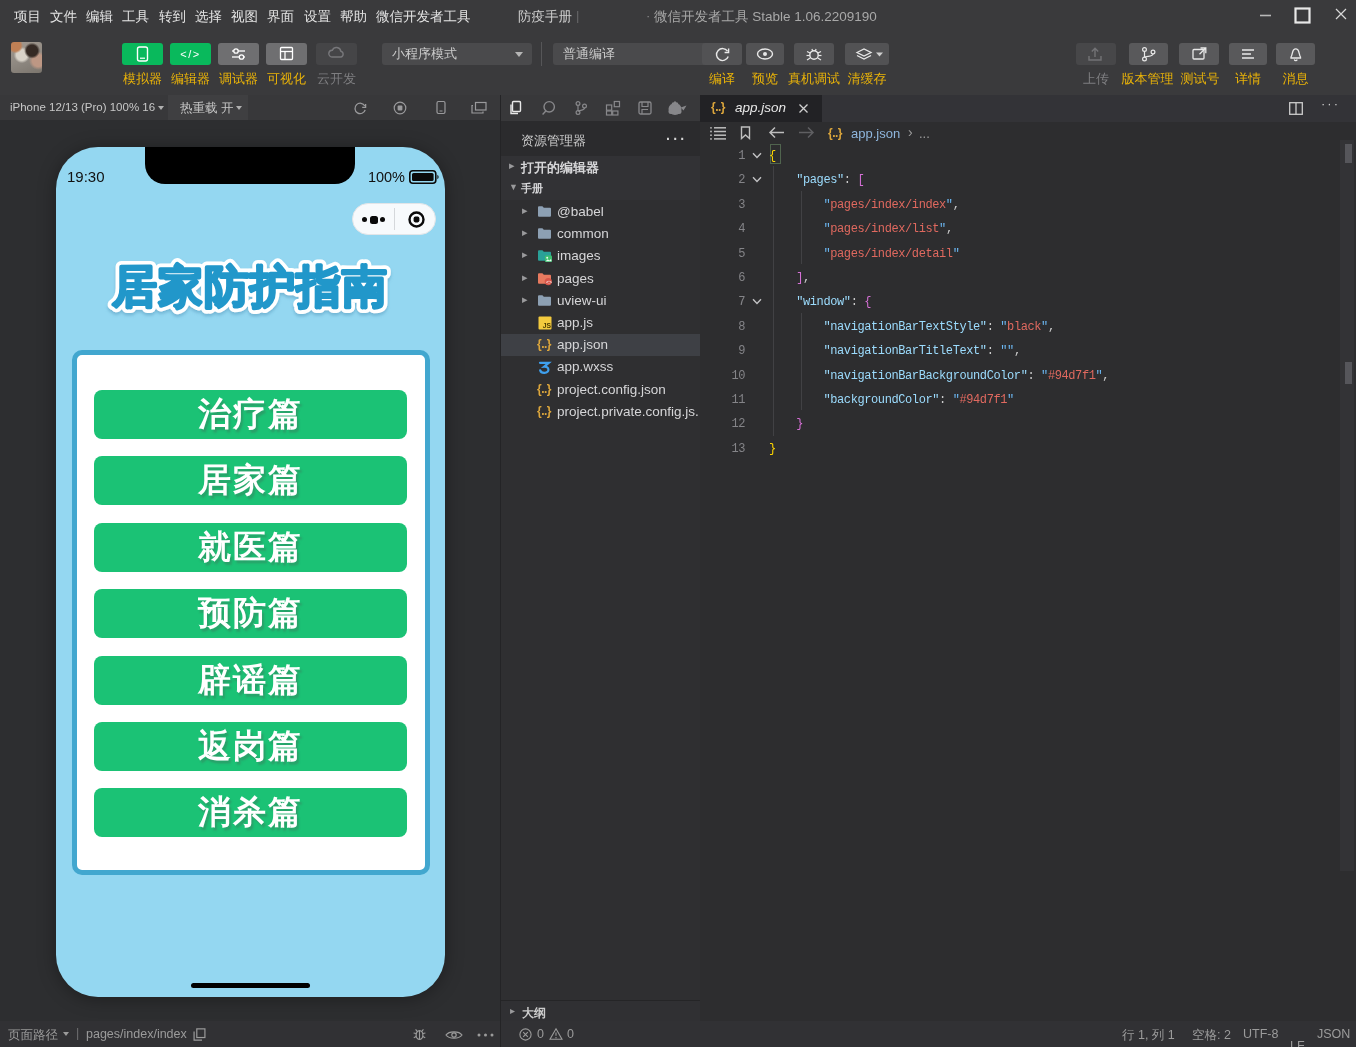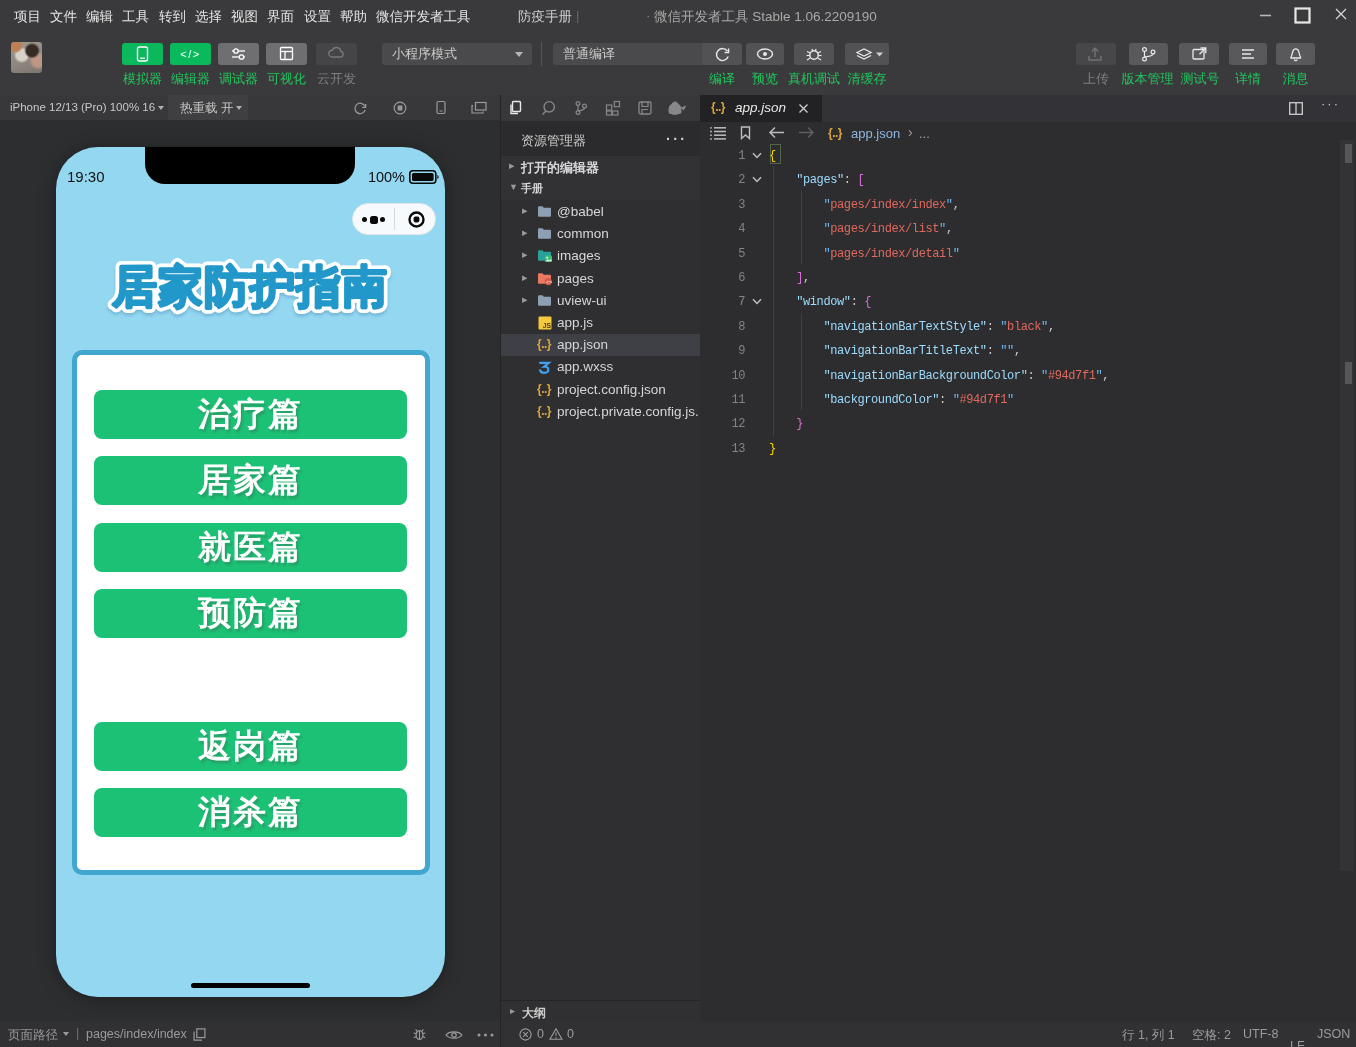--- a/index.html
+++ b/index.html
@@ -10,21 +10,21 @@
 
 #topbar { position:absolute; left:0; top:0; width:1356px; height:95px; background:#3a3a3c; }
 #menurow { position:absolute; left:0; top:0; width:1188px; height:30px; }
 .menuitem { position:absolute; top:8px; font-size:13.5px; color:#e4e4e4; }
 #apptitle { position:absolute; top:8px; left:518px; font-size:13.5px; color:#cfcfcf; }
 #wintitle { position:absolute; top:8px; left:654px; font-size:13.5px; color:#a8a8a8; }
 .winbtn { position:absolute; top:0px; width:34px; height:28px; color:#d8d8d8; text-align:center; line-height:28px; font-size:15px;}
 
 
 .tile { position:absolute; top:43px; height:22px; border-radius:3px; }
-.tilelabel { position:absolute; top:70px; height:14px; font-size:13px; color:#22c55e; text-align:center; white-space:nowrap; }
+.tilelabel { position:absolute; top:70px; height:14px; font-size:13px; color:#eab308; text-align:center; white-space:nowrap; }
 .dd { position:absolute; top:43px; height:22px; background:#4a4a4c; border-radius:3px; color:#cccccc; font-size:13px; line-height:22px; padding-left:10px; }
 .dd .caret { position:absolute; right:9px; top:9px; width:0; height:0; border-left:4px solid transparent; border-right:4px solid transparent; border-top:5px solid #b5b5b5; }
 #avatar { position:absolute; left:11px; top:42px; width:31px; height:31px; border-radius:3px;
   background:radial-gradient(circle at 14% 12%, #c08055 0 14%, rgba(0,0,0,0) 20%),radial-gradient(circle at 68% 28%, #352a24 0 18%, rgba(0,0,0,0) 26%),radial-gradient(circle at 35% 42%, #d9d3c9 0 20%, rgba(0,0,0,0) 30%),radial-gradient(circle at 88% 60%, #bd9784 0 18%, rgba(0,0,0,0) 28%),linear-gradient(160deg,#a39a90 0%,#8e8881 55%,#7b756d 100%); overflow:hidden;}
 
 
 #sim { position:absolute; left:0; top:95px; width:500px; height:926px; background:#2d2e30; }
 #simbar { position:absolute; left:0; top:0; width:500px; height:25px; background:#38383a; color:#c8c8c8; font-size:13px; }
 #phone { position:absolute; left:56px; top:52px; width:389px; height:850px; border-radius:42px; background:#94d7f1; box-shadow:0 2px 18px rgba(0,0,0,0.35); overflow:hidden; }
 
@@ -239,20 +239,21 @@
           </defs>
         <text x="194" y="52" text-anchor="middle" font-family="Liberation Sans" font-weight="bold" font-size="45" letter-spacing="1" fill="#2197ca" stroke="#ffffff" stroke-width="10" stroke-linejoin="round" paint-order="stroke" filter="url(#ts)">居家防护指南</text>
         <text x="194" y="52" text-anchor="middle" font-family="Liberation Sans" font-weight="bold" font-size="45" letter-spacing="1" fill="#2197ca" stroke="#2197ca" stroke-width="2.6" stroke-linejoin="round">居家防护指南</text>
       </svg>
 
       <div style="position:absolute;left:16px;top:203px;width:358px;height:525px;background:#fff;border:5px solid #42a7cf;border-radius:10px;"></div>
       <div class="gbtn" style="top:243px;">治疗篇</div>
       <div class="gbtn" style="top:309.4px;">居家篇</div>
       <div class="gbtn" style="top:375.8px;">就医篇</div>
       <div class="gbtn" style="top:442.2px;">预防篇</div>
+      <div class="gbtn" style="top:508.6px;">辟谣篇</div>
       <div class="gbtn" style="top:575px;">返岗篇</div>
       <div class="gbtn" style="top:641.4px;">消杀篇</div>
 
       <div style="position:absolute;left:135px;top:836px;width:119px;height:5px;border-radius:3px;background:#000;"></div>
     </div>
   </div>
 
   <div id="vdiv1"></div>
 
   <div id="explorer">

